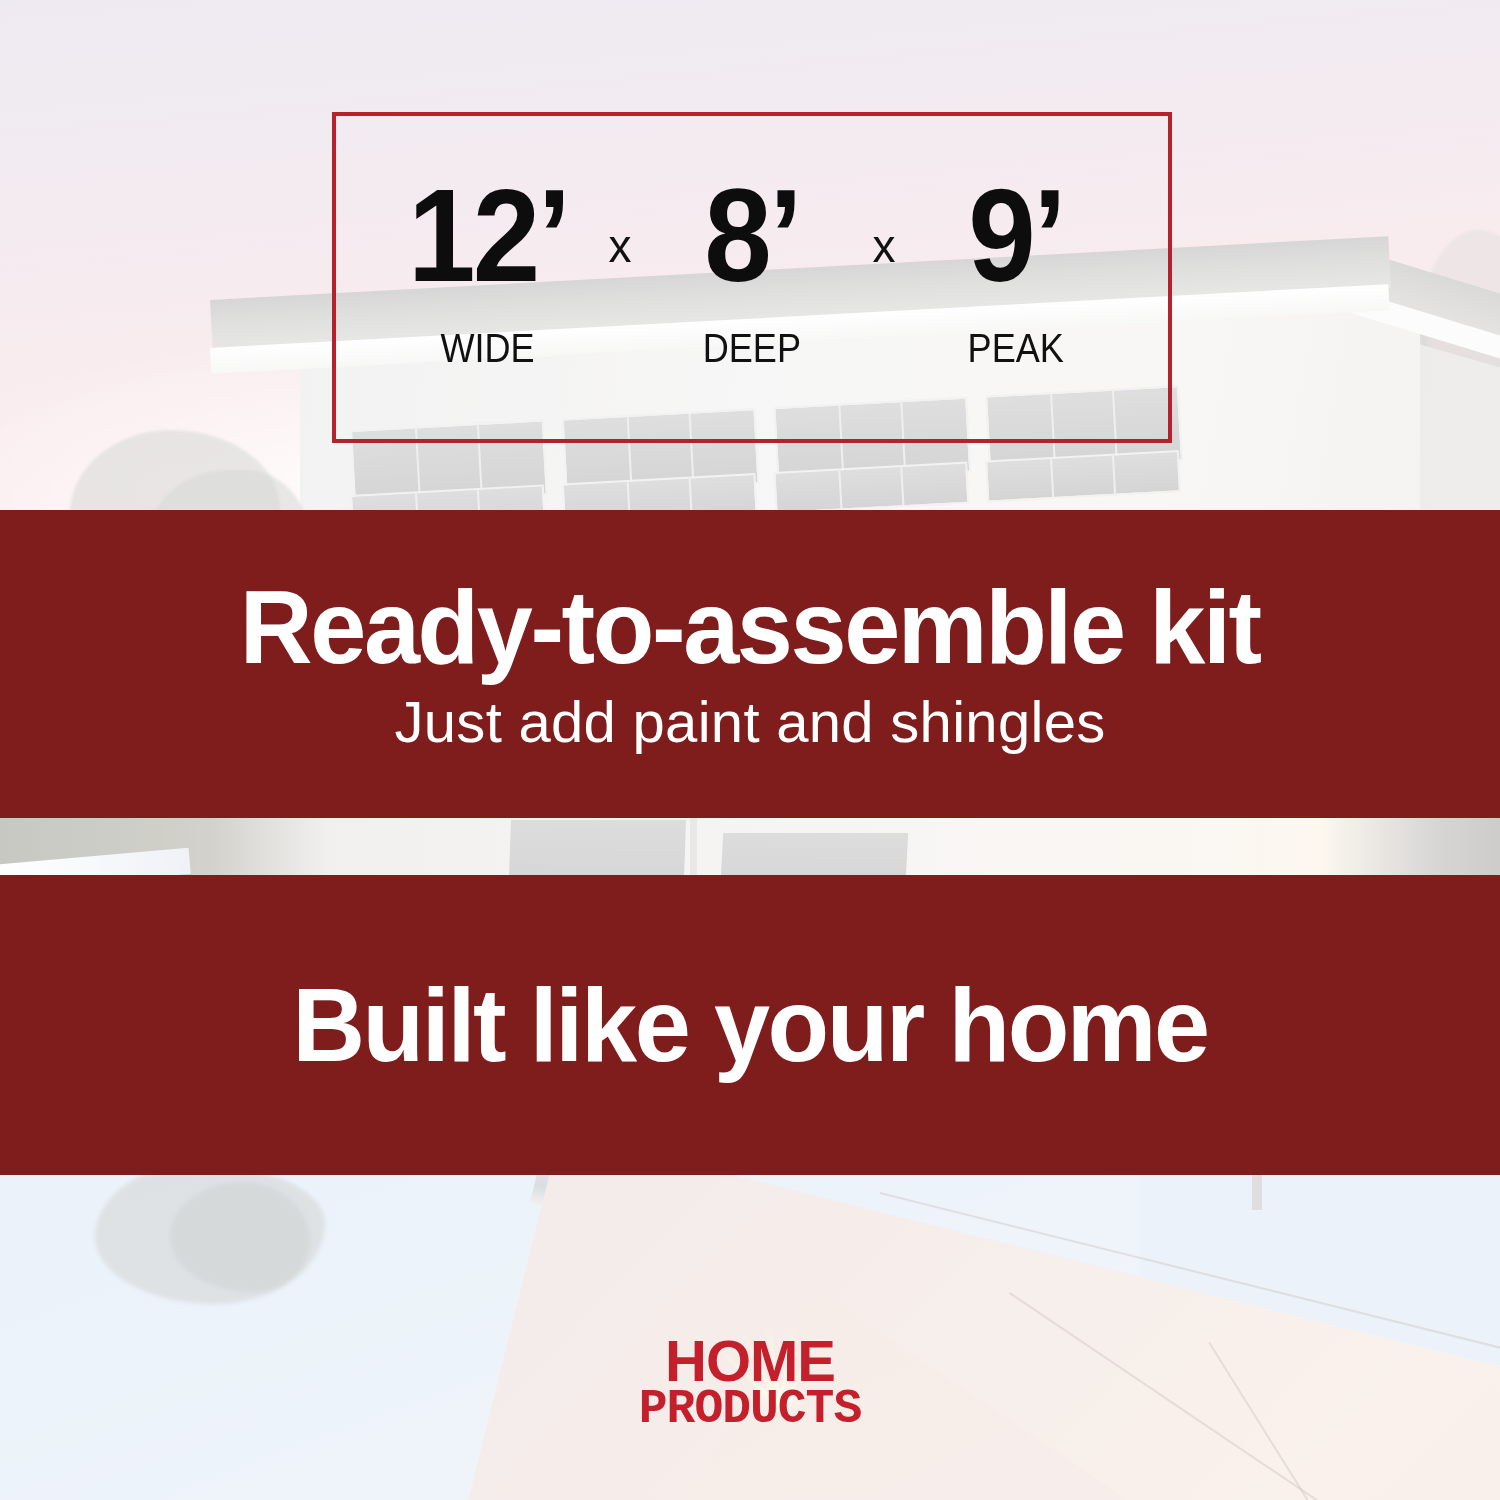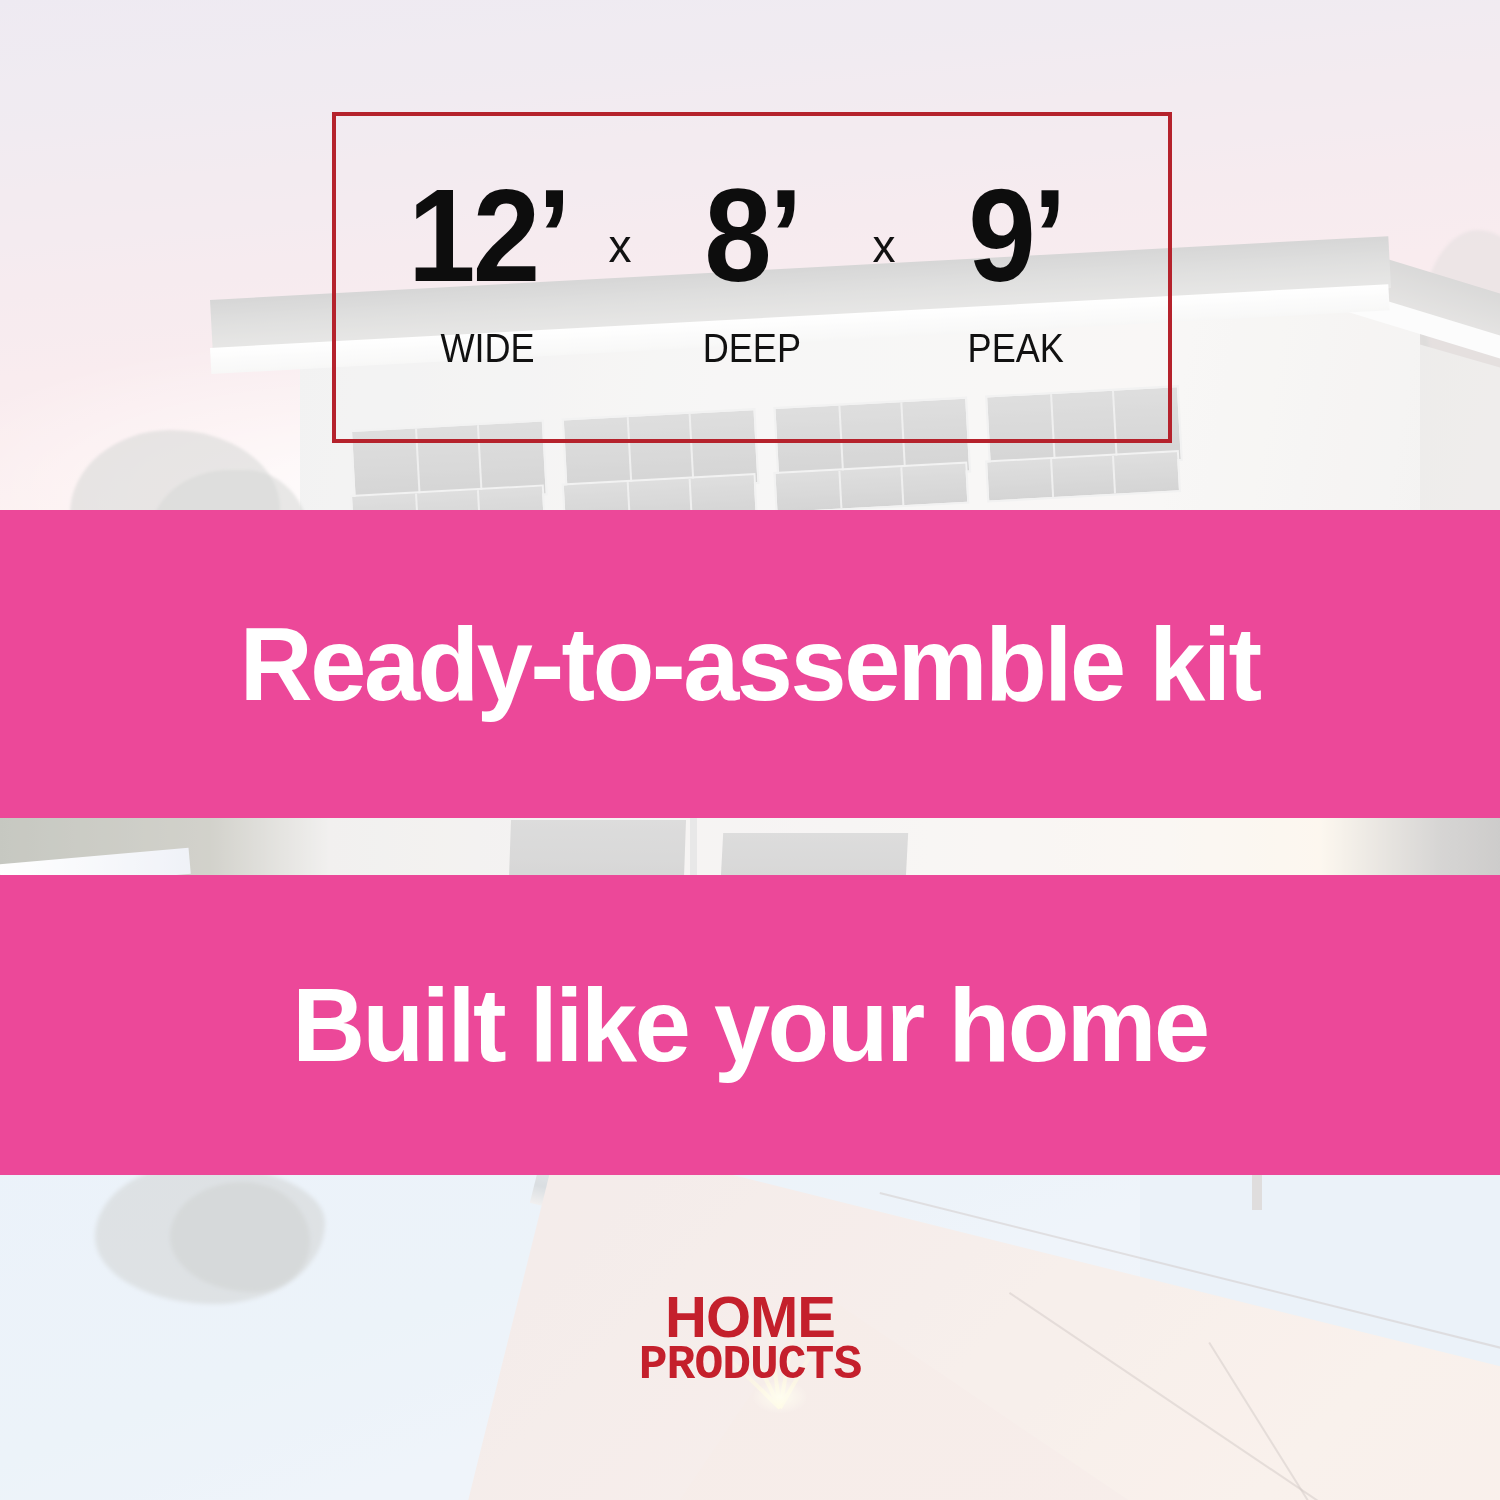--- a/index.html
+++ b/index.html
@@ -333,21 +333,21 @@
     width: 64px;
     text-align: center;
     margin-top: 44px;
   }
 
   
   .banner {
     position: absolute;
     left: 0;
     width: 1500px;
-    background: #ec4899;
+    background: #7f1d1d;
     display: flex;
     flex-direction: column;
     align-items: center;
     justify-content: center;
     color: #ffffff;
   }
   .banner-1 { top: 510px;  height: 308px; }
   .banner-2 { top: 875px;  height: 300px; }
 
   .banner-title {
@@ -378,21 +378,21 @@
     width: 1500px;
     text-align: center;
     font-family: "Liberation Sans Narrow", "Liberation Sans", sans-serif;
     font-weight: 700;
     color: #c4202c;
     line-height: .92;
     letter-spacing: -1px;
     text-shadow: 0 0 1px rgba(255,255,255,.85);
   }
   .logo-l1 { font-size: 58px; transform: scaleX(1.0); }
-  .logo-l2 { font-size: 58px; }
+  .logo-l2 { font-size: 58px; margin-top: 44px; }
   .logo-l3 { font-size: 48px; font-family: Liberation Mono, monospace; }
   .logo-line { display: block; }
 </style>
 </head>
 <body>
 
 <div id="page">
 
   <div class="photo">
 
@@ -477,20 +477,21 @@
 
     <div class="dim-group">
       <div class="dim-num">9’</div>
       <div class="dim-label">PEAK</div>
     </div>
 
   </div>
 
   <div class="banner banner-1">
     <div class="banner-title">Ready-to-assemble kit</div>
+    <div class="banner-sub">Just add paint and shingles</div>
   </div>
 
   <div class="banner banner-2">
     <div class="banner-title">Built like your home</div>
   </div>
 
   <div class="logo">
     <span class="logo-line logo-l2">HOME</span>
     <span class="logo-line logo-l3">PRODUCTS</span>
   </div>

